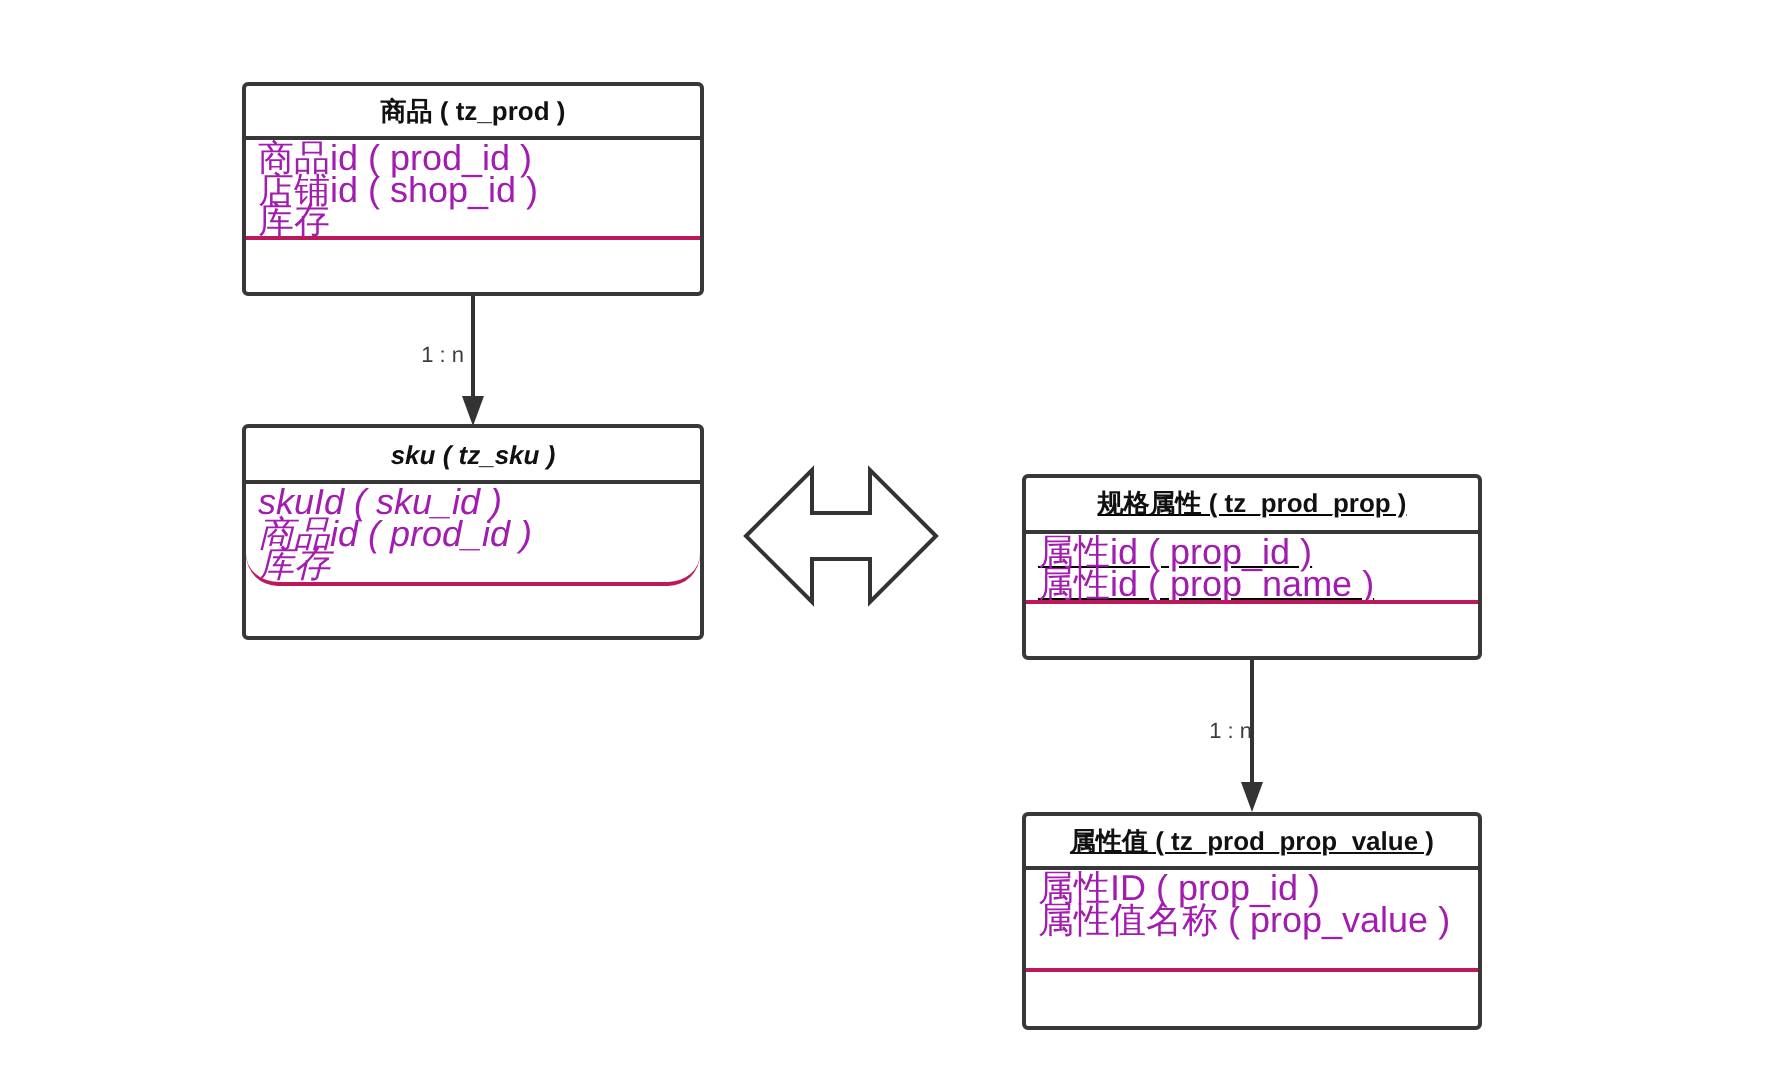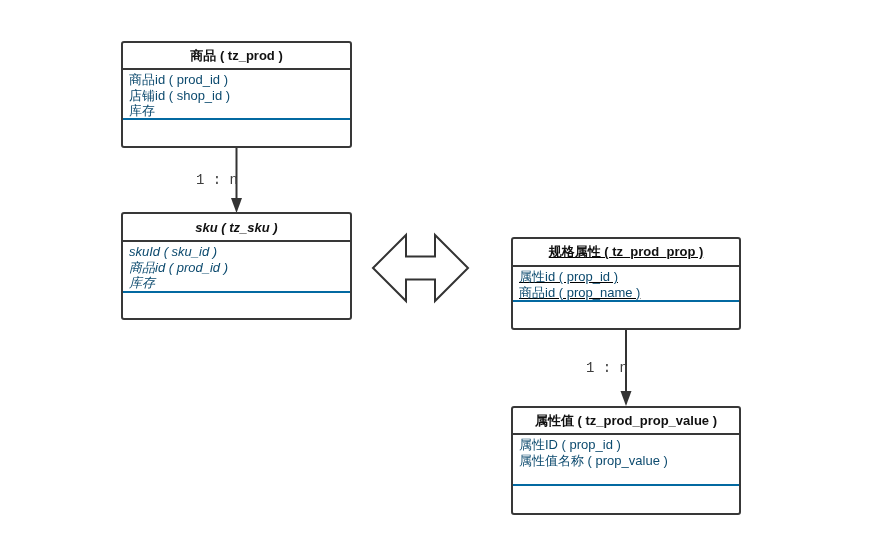--- a/index.html
+++ b/index.html
@@ -37,36 +37,35 @@
     font-weight: bold;
     color: #111111;
     text-align: center;
     display: flex;
     align-items: center;
     justify-content: center;
     flex: 0 0 auto;
   }
   .entity-rows {
     box-sizing: border-box;
-    border-bottom: 2px solid #0369a1;
+    border-bottom: 2px solid #be185d;
     padding: 2px 0 0 6px;
-    font-size: 13px;
-    color: #0c4a6e;
+    font-size: 18px;
+    color: #a21caf;
     flex: 0 0 auto;
     overflow: hidden;
   }
   .entity-rows .field { line-height: 15.5px; white-space: nowrap; }
   .entity-empty { flex: 1 1 auto; }
   .edge-label {
     position: absolute;
-    font-size: 14px;
+    font-size: 11px;
     color: #3d3d3d;
     text-align: right;
     white-space: nowrap;
-    font-family: Liberation Mono, monospace;
   }
 </style>
 </head>
 <body>
 
 <div class="canvas">
 
   <svg class="overlay" viewBox="0 0 884 539" xmlns="http://www.w3.org/2000/svg">
     <g>
       <line x1="226.5" y1="148" x2="226.5" y2="199" stroke="#333333" stroke-width="2"></line>
@@ -84,39 +83,39 @@
     <div class="entity-rows" style="height:50px;">
       <div class="field">商品id ( prod_id )</div>
       <div class="field">店铺id ( shop_id )</div>
       <div class="field">库存</div>
     </div>
     <div class="entity-empty"></div>
   </div>
 
   <div class="entity" style="left:111px; top:212px; width:231px; height:108px;font-style:italic;">
     <div class="entity-title" style="height:28px;">sku ( tz_sku )</div>
-    <div class="entity-rows" style="height:51px;">
+    <div class="entity-rows" style="height:51px;border-radius:16px;">
       <div class="field">skuId ( sku_id )</div>
       <div class="field">商品id ( prod_id )</div>
       <div class="field">库存</div>
     </div>
     <div class="entity-empty"></div>
   </div>
 
   <div class="entity" style="left:501px; top:237px; width:230px; height:93px;text-decoration:underline;">
     <div class="entity-title" style="height:28px;">规格属性 ( tz_prod_prop )</div>
     <div class="entity-rows" style="height:35px;">
       <div class="field">属性id ( prop_id )</div>
-      <div class="field">商品id ( prop_name )</div>
+      <div class="field">属性id ( prop_name )</div>
     </div>
     <div class="entity-empty"></div>
   </div>
 
   <div class="entity" style="left:501px; top:406px; width:230px; height:109px;">
-    <div class="entity-title" style="height:27px;">属性值 ( tz_prod_prop_value )</div>
+    <div class="entity-title" style="height:27px;text-decoration:underline;">属性值 ( tz_prod_prop_value )</div>
     <div class="entity-rows" style="height:51px;">
       <div class="field">属性ID ( prop_id )</div>
       <div class="field">属性值名称 ( prop_value )</div>
     </div>
     <div class="entity-empty"></div>
   </div>
 
   <div class="edge-label" style="left:186px; top:172px; width:36px;">1 : n</div>
   <div class="edge-label" style="left:576px; top:360px; width:40px;">1 : n</div>
 

